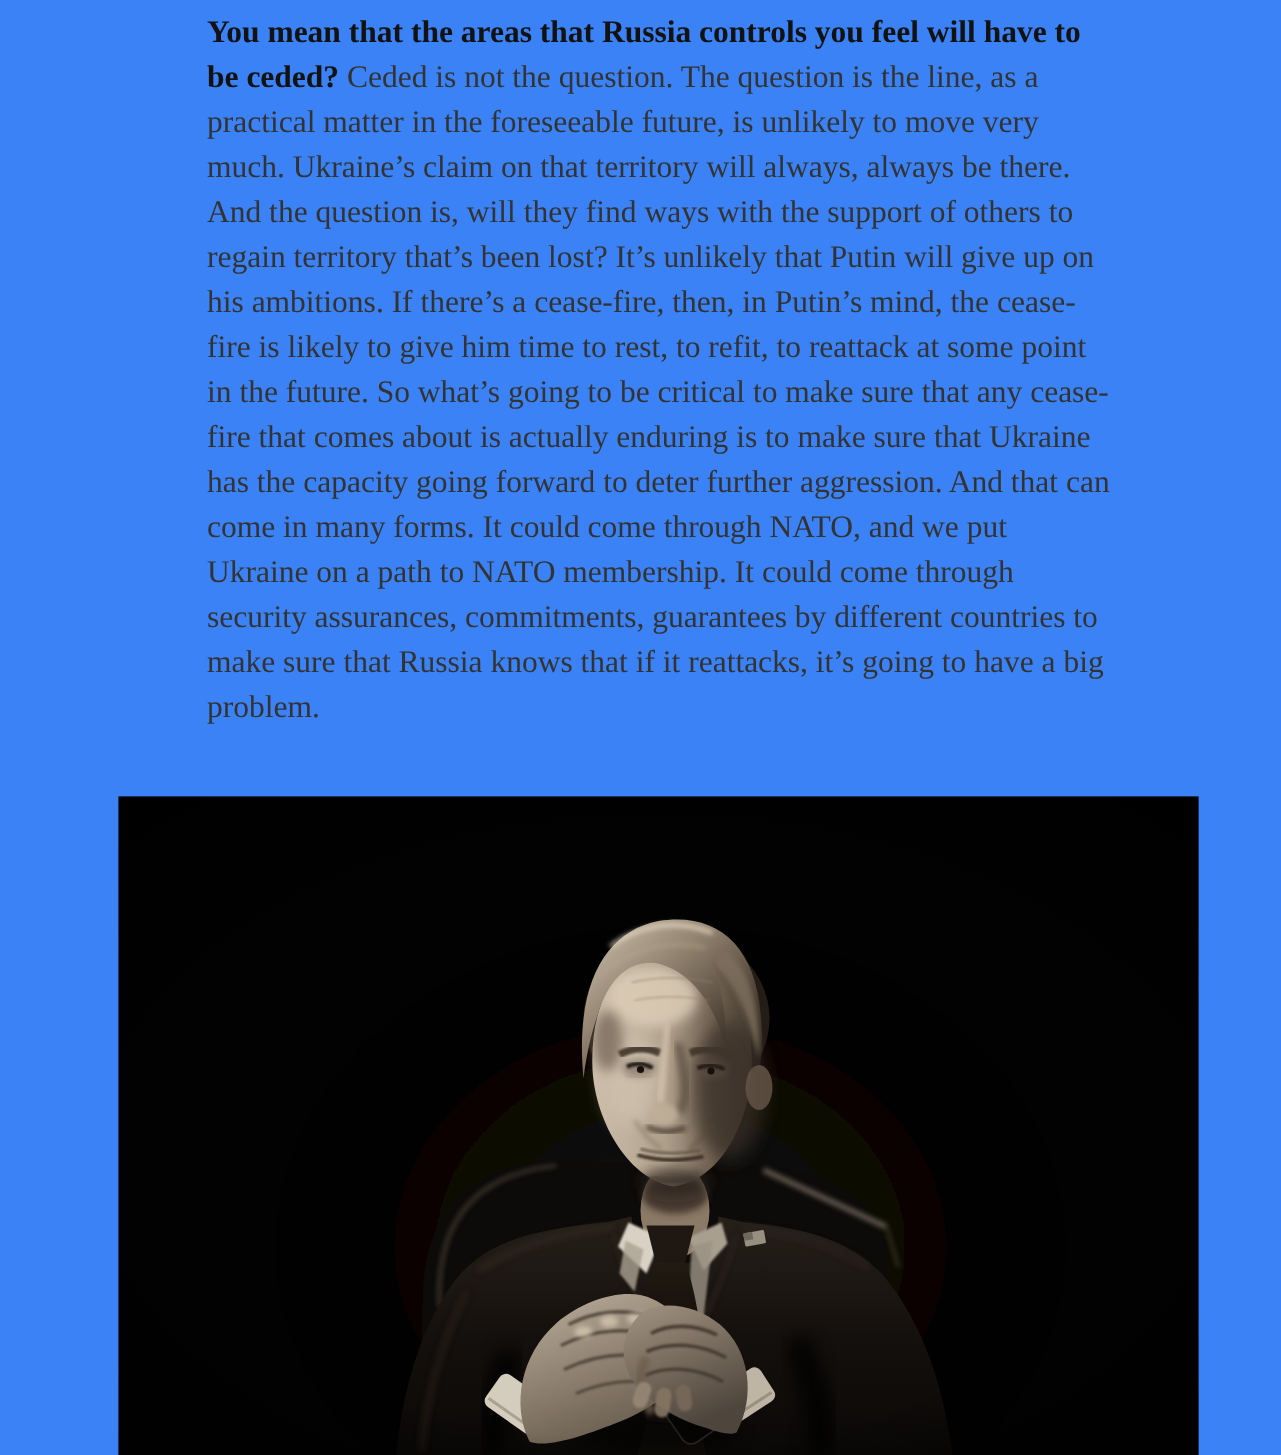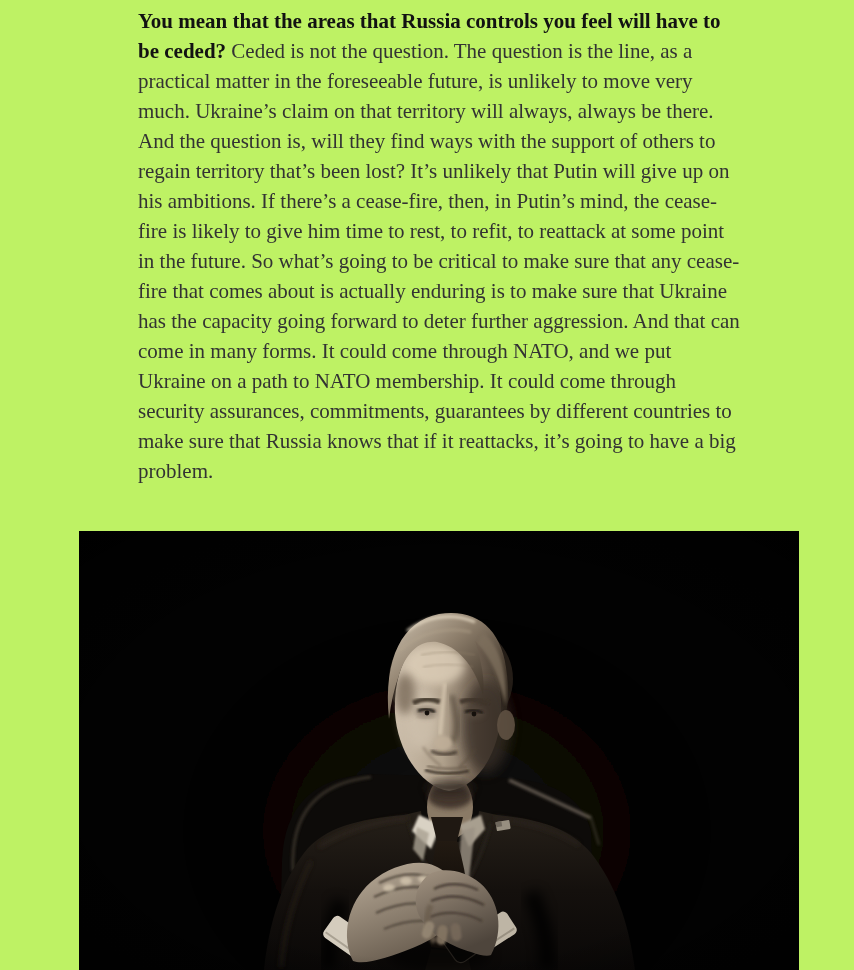--- a/index.html
+++ b/index.html
@@ -1,20 +1,20 @@
 <!DOCTYPE html>
 <html><head>
 <meta charset="utf-8">
 <style>
   html, body { margin: 0; padding: 0; background: #ffffff; }
   .page {
     position: relative;
     width: 854px;
     height: 970px;
-    background: #bef264;
+    background: #3b82f6;
     overflow: hidden;
     font-family: "Liberation Serif", "DejaVu Serif", serif;
   }
   .article-text {
     position: absolute;
     left: 138px;
     top: 6px;
     width: 604px;
     font-size: 21px;
     line-height: 30px;

